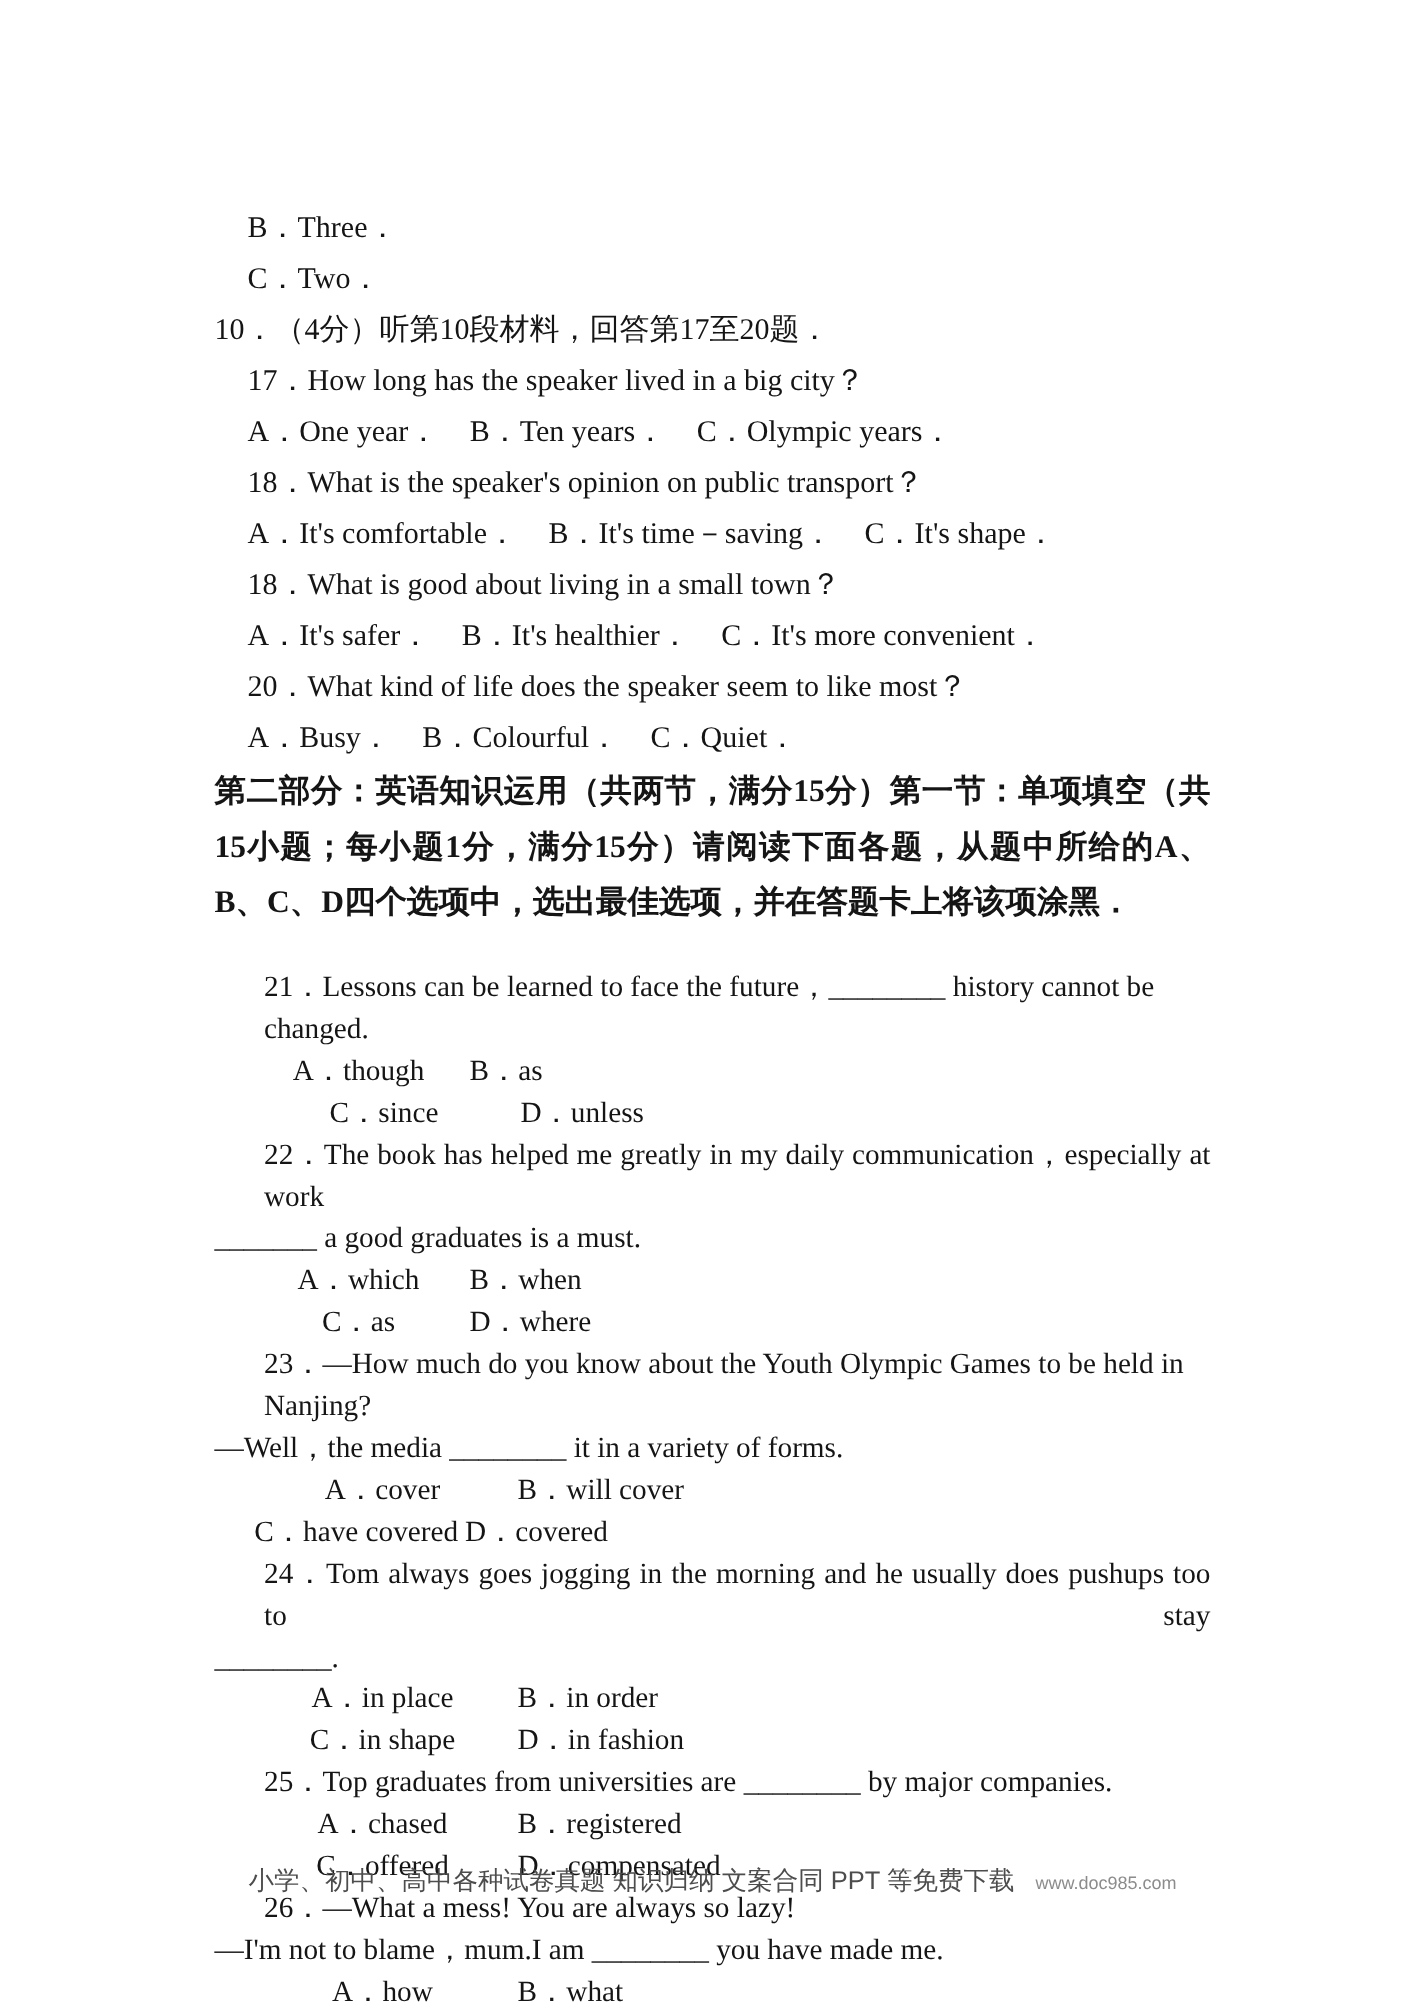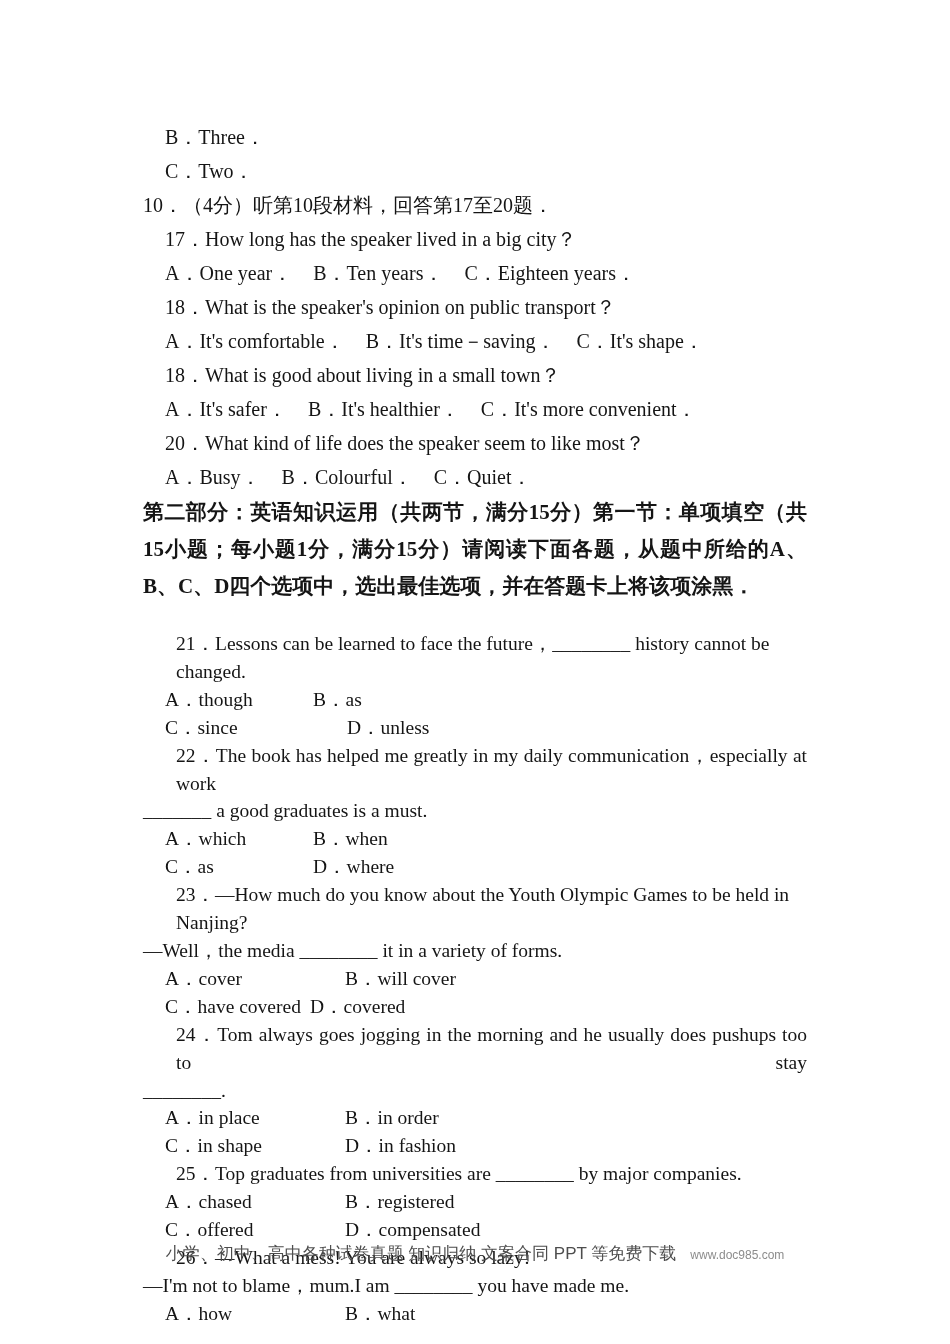--- a/index.html
+++ b/index.html
@@ -4,40 +4,40 @@
 <style>
   html,body{margin:0;padding:0;background:#ffffff;}
   .page{
     position:relative;
     width:950px;height:1344px;
     background:#ffffff;
     font-family:"Liberation Serif","DejaVu Serif",serif;
     color:#151515;
     overflow:hidden;
   }
-  .content{position:absolute;left:143px;top:1px;width:664px;}
+  .content{position:absolute;left:143px;top:16px;width:664px;}
 
   
   .listening{margin-top:119px;font-size:20px;line-height:34px;}
   .indent-opt{padding-left:22px;}
   .inline-opts span{display:inline-block;margin-right:16px;text-align:center;}
   .inline-opts span:last-child{margin-right:0;}
 
   
   .sec-header{
     font-size:21px;line-height:37px;font-weight:bold;
     text-align:justify;
   }
 
   
   .part2{margin-top:25px;font-size:19.5px;line-height:27.9px;}
   .indent-q{padding-left:33px;}
   .fj{text-align:justify;text-align-last:justify;}
   .optrow{padding-left:22px;display:flex;}
-  .optrow .c1{width:180px;flex:0 0 auto;}
+  .optrow .c1{width:180px;flex:0 0 auto;text-align:center;}
   .optrow .c1-148{width:148px;}
   .optrow .c1-182{width:182px;}
   .optrow .c1-145{width:145px;}
 
   
   .footer{
     position:absolute;left:0;top:1242px;width:950px;
     text-align:center;
     font-family:"Liberation Sans","DejaVu Sans",sans-serif;
     font-size:17px;color:#4d4d4d;
@@ -52,21 +52,21 @@
 
     <div class="listening">
       <div class="indent-opt">B．Three．</div>
       <div class="indent-opt">C．Two．</div>
       <div>10．（4分）听第10段材料，回答第17至20题．</div>
 
       <div class="indent-opt">17．How long has the speaker lived in a big city？</div>
       <div class="indent-opt inline-opts">
         <span>A．One year．</span>
         <span>B．Ten years．</span>
-        <span>C．Eighteen years．</span>
+        <span>C．Olympic years．</span>
       </div>
 
       <div class="indent-opt">18．What is the speaker's opinion on public transport？</div>
       <div class="indent-opt inline-opts">
         <span>A．It's comfortable．</span>
         <span>B．It's time－saving．</span>
         <span>C．It's shape．</span>
       </div>
 
       <div class="indent-opt">18．What is good about living in a small town？</div>

